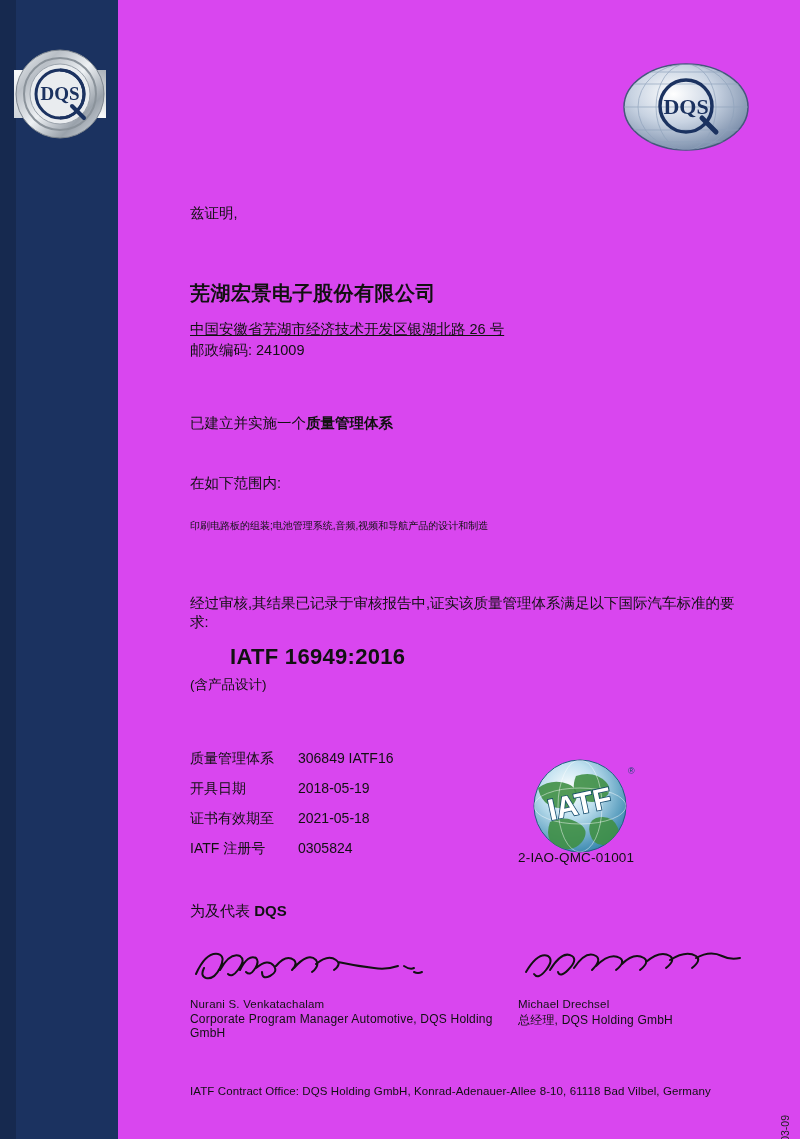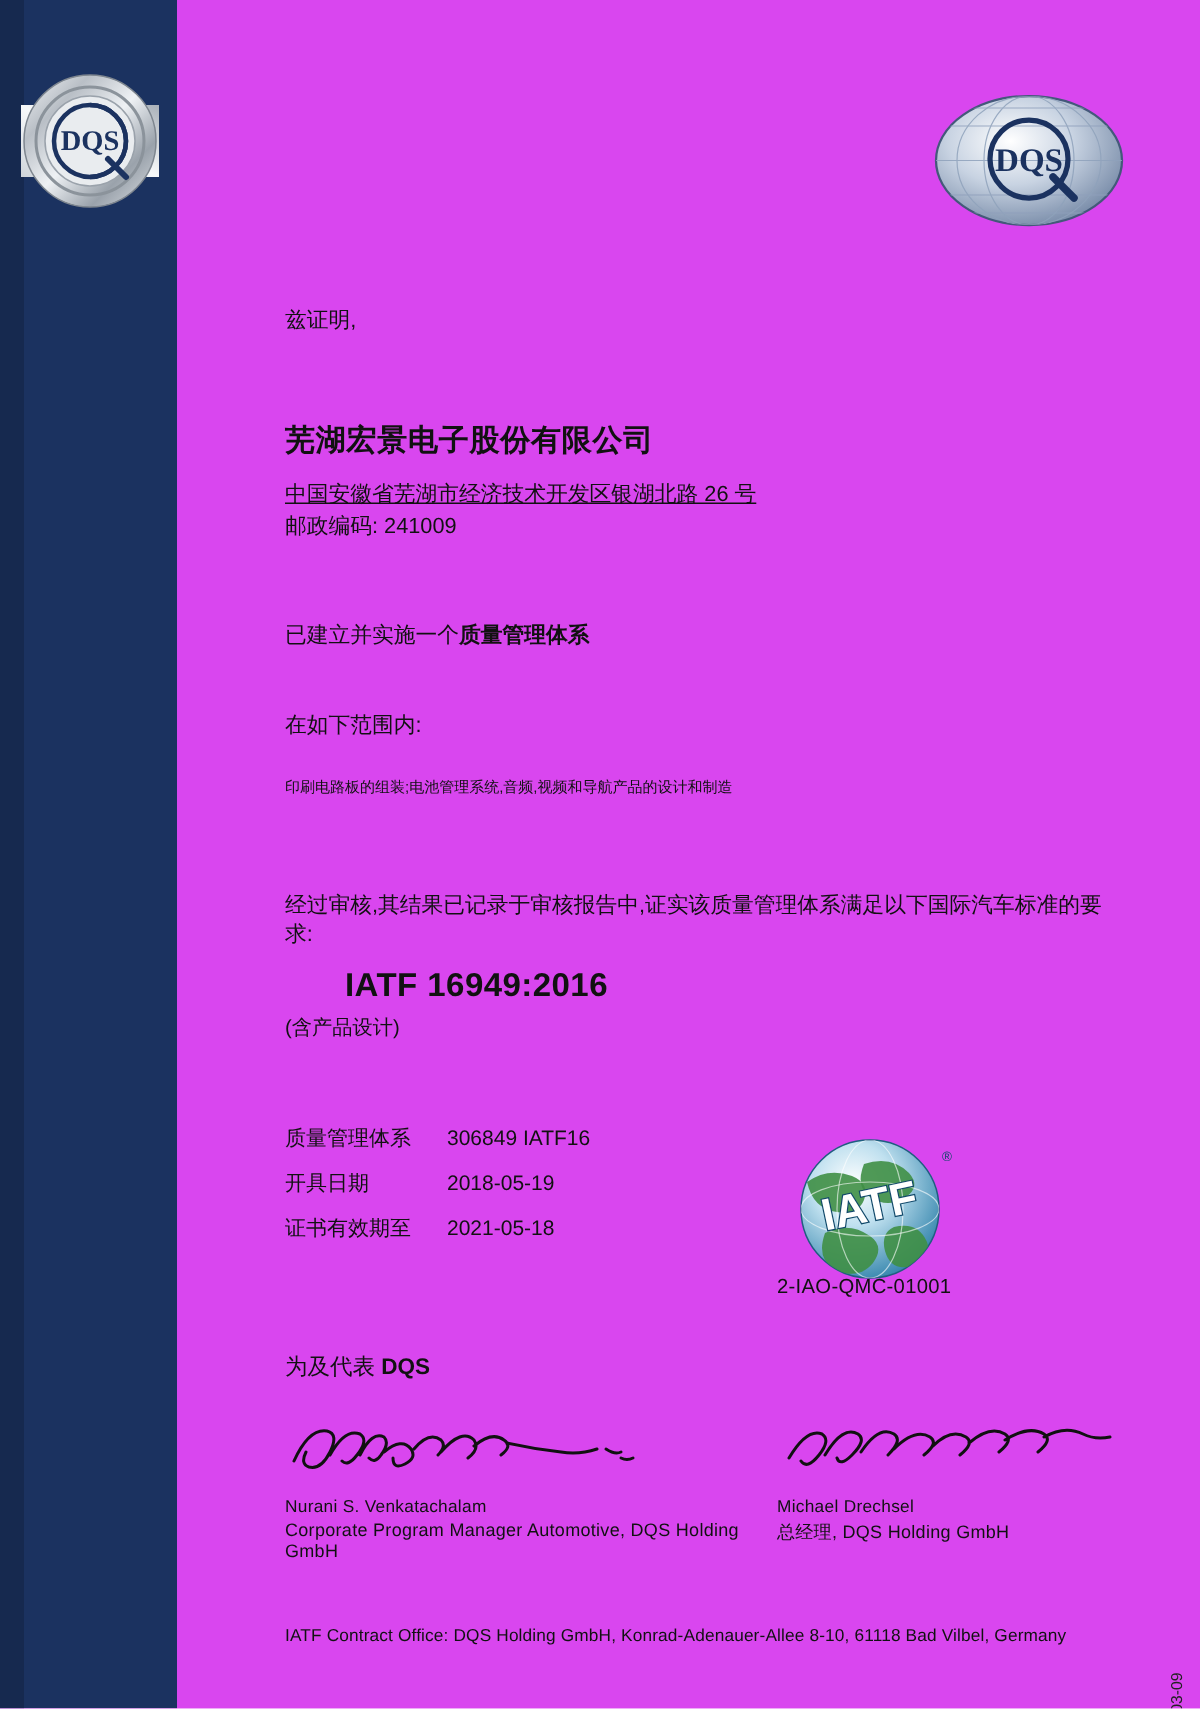--- a/index.html
+++ b/index.html
@@ -326,20 +326,24 @@
         <td class="v">306849 IATF16</td>
       </tr>
       <tr>
         <td class="k">开具日期</td>
         <td class="v">2018-05-19</td>
       </tr>
       <tr>
         <td class="k">证书有效期至</td>
         <td class="v">2021-05-18</td>
       </tr>
+      <tr>
+        <td class="k">IATF 注册号</td>
+        <td class="v">0305824</td>
+      </tr>
     </tbody>
       </table>
   </div>
 
   <div class="iatf-logo">
     <svg width="120" height="118" viewBox="0 0 120 118">
       <defs>
         <radialGradient id="globe" cx="38%" cy="32%" r="75%">
           <stop offset="0%" stop-color="#ffffff"></stop>
           <stop offset="40%" stop-color="#bfe0ef"></stop>

